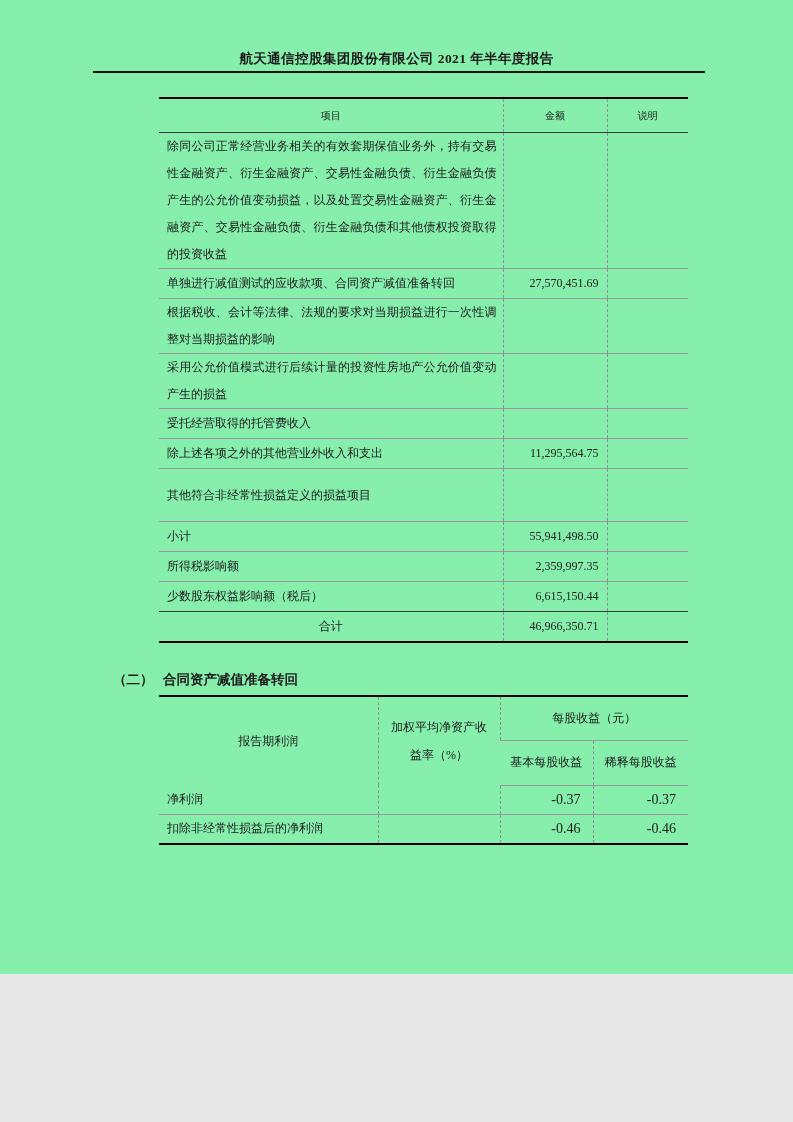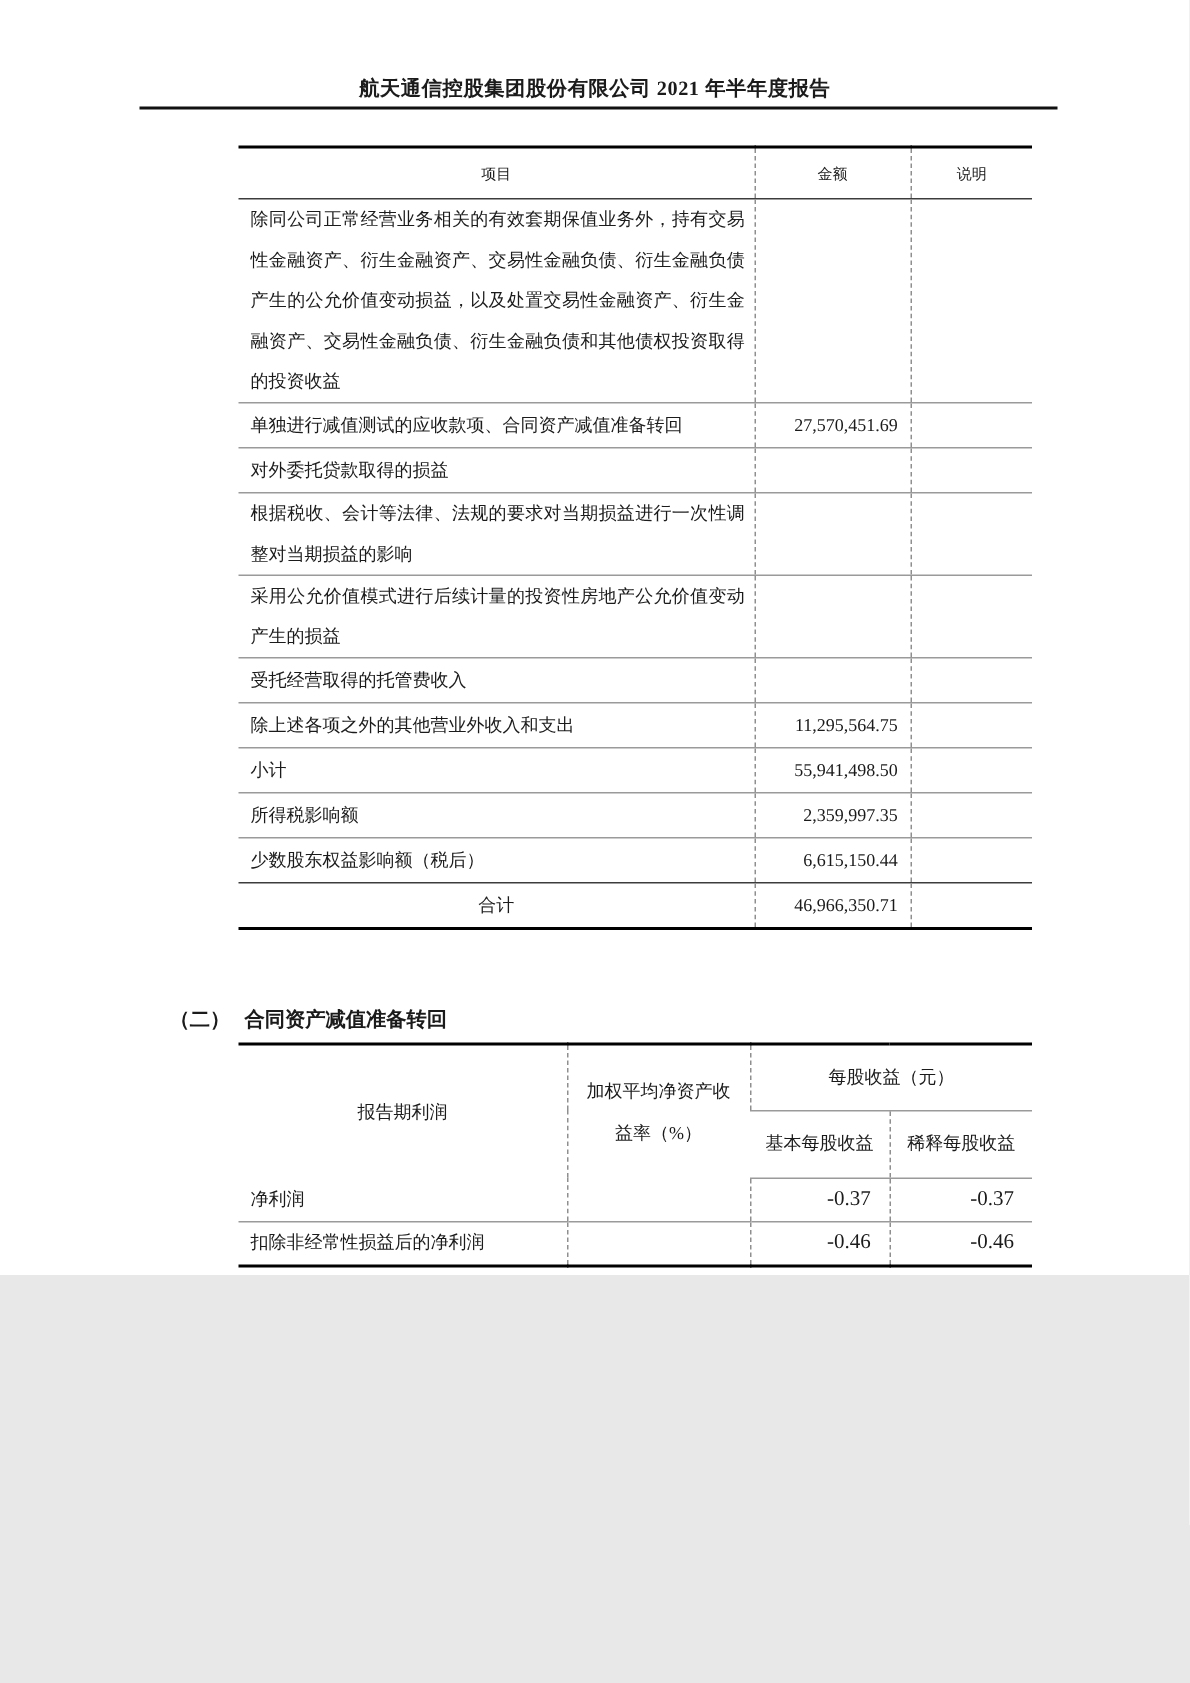--- a/index.html
+++ b/index.html
@@ -1,19 +1,19 @@
 <!DOCTYPE html>
 <html><head>
 <meta charset="utf-8">
 <style>
   html,body{margin:0;padding:0;background:#e8e8e8;}
   .page{
     position:relative;
-    width:793px;height:850px;
-    background:#ffffff;
+    width:793px;height:974px;
+    background:#86efac;
     font-family:"Liberation Serif","DejaVu Serif",serif;
     color:#1b1b1b;
     overflow:hidden;
   }
   
   .doc-title{
     position:absolute;top:50px;left:0;width:100%;
     text-align:center;font-size:13.5px;font-weight:600;letter-spacing:.4px;
   }
   .header-rule{
@@ -97,43 +97,43 @@
       <tr>
         <td class="item">除同公司正常经营业务相关的有效套期保值业务外，持有交易性金融资产、衍生金融资产、交易性金融负债、衍生金融负债产生的公允价值变动损益，以及处置交易性金融资产、衍生金融资产、交易性金融负债、衍生金融负债和其他债权投资取得的投资收益</td>
         <td class="amt"></td>
         <td class="note"></td>
       </tr>
       <tr class="single">
         <td class="item">单独进行减值测试的应收款项、合同资产减值准备转回</td>
         <td class="amt">27,570,451.69</td>
         <td class="note"></td>
       </tr>
-      <tr class="single">
-        <td class="item">对外委托贷款取得的损益</td>
-        <td class="amt"></td>
-        <td class="note"></td>
-      </tr>
       <tr>
         <td class="item">根据税收、会计等法律、法规的要求对当期损益进行一次性调整对当期损益的影响</td>
         <td class="amt"></td>
         <td class="note"></td>
       </tr>
       <tr>
         <td class="item">采用公允价值模式进行后续计量的投资性房地产公允价值变动产生的损益</td>
         <td class="amt"></td>
         <td class="note"></td>
       </tr>
       <tr class="single">
         <td class="item">受托经营取得的托管费收入</td>
         <td class="amt"></td>
         <td class="note"></td>
       </tr>
       <tr class="single">
         <td class="item">除上述各项之外的其他营业外收入和支出</td>
         <td class="amt">11,295,564.75</td>
+        <td class="note"></td>
+      </tr>
+      <tr class="tall">
+        <td class="item">其他符合非经常性损益定义的损益项目</td>
+        <td class="amt"></td>
         <td class="note"></td>
       </tr>
       <tr class="single">
         <td class="item">小计</td>
         <td class="amt">55,941,498.50</td>
         <td class="note"></td>
       </tr>
       <tr class="single">
         <td class="item">所得税影响额</td>
         <td class="amt">2,359,997.35</td>

